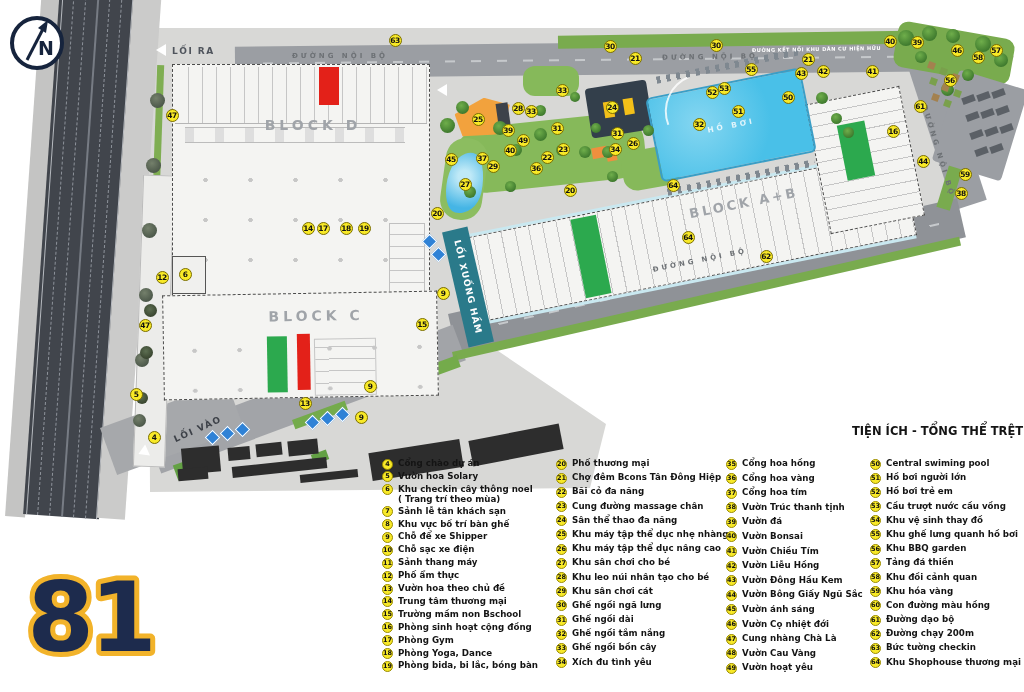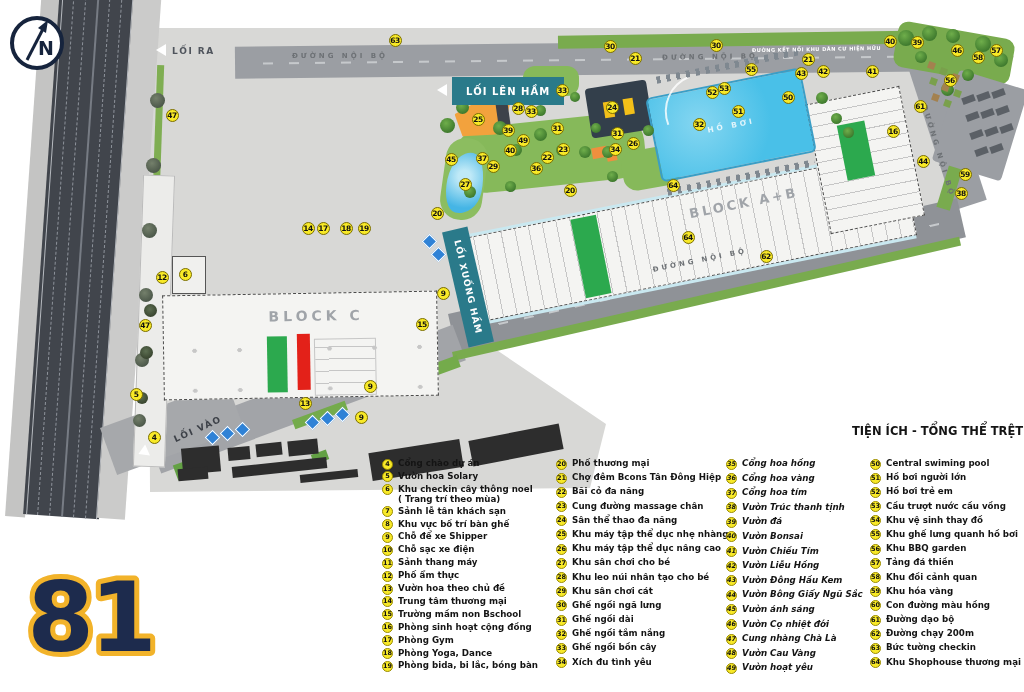--- a/index.html
+++ b/index.html
@@ -71,21 +71,21 @@
   #title-lines{left:152px;top:578px;font-size:29px;line-height:37px;font-weight:800;color:#1d2b4d;
     letter-spacing:0.5px;z-index:20;white-space:nowrap;}
   
   #legend-heading{left:852px;top:424px;font-size:11.5px;font-weight:700;color:#141414;z-index:20;white-space:nowrap;}
   .legend-col{position:absolute;top:458px;display:flex;flex-direction:column;z-index:20;}
   .lg-item{display:flex;align-items:flex-start;gap:5px;}
   .lg-circle{flex:none;width:11px;height:11px;border-radius:50%;background:#f8e927;border:1px solid #9a8b00;
     box-sizing:border-box;font-size:6.5px;line-height:9.5px;font-weight:700;text-align:center;color:#111;margin-top:0.5px;}
   .lg-label{font-size:8.7px;font-weight:700;color:#141414;line-height:1.18;white-space:pre-line;}
   #col-1 .lg-item{margin-bottom:1.4px;} #col-2 .lg-item{margin-bottom:2.7px;}
-  #col-3 .lg-item{margin-bottom:3.1px;font-style:italic;} #col-4 .lg-item{margin-bottom:2.7px;}
+  #col-3 .lg-item{margin-bottom:3.1px;} #col-4 .lg-item{margin-bottom:2.7px;}
 </style>
 </head>
 <body>
 
 <div id="stage">
 
   <div id="site-base" class="abs"></div>
 
   <div class="abs" style="left:42px;top:-12px;width:20px;height:530px;background:#c4c4c3;transform:rotate(4deg);transform-origin:50% 0;"></div>
   <div id="highway" class="abs">
@@ -112,20 +112,28 @@
   <div class="abs greenblob rot" style="left:452px;top:352px;width:520px;height:9px;background:#79ab4e;transform:rotate(-12.8deg);"></div>
   <div class="abs greenblob" style="left:151px;top:65px;width:7px;height:355px;background:#7fae52;transform:rotate(2deg);"></div>
 
   <div class="abs greenblob" style="left:455px;top:120px;width:190px;height:66px;background:#86b95a;border-radius:30px;transform:rotate(-6deg);"></div>
   <div class="abs greenblob" style="left:523px;top:66px;width:56px;height:30px;background:#86b95a;border-radius:12px;"></div>
   <div class="abs greenblob" style="left:622px;top:148px;width:58px;height:40px;background:#86b95a;border-radius:14px;transform:rotate(-10deg);"></div>
   <div class="abs greenblob" style="left:443px;top:138px;width:42px;height:82px;background:#8cbd60;border-radius:20px;transform:rotate(8deg);"></div>
 
   <div class="abs" style="left:944px;top:78px;width:72px;height:95px;background:#9b9ea3;border-radius:4px;transform:rotate(17deg);z-index:5;"></div>
 
+  <div class="abs block" style="left:172px;top:64px;width:258px;height:236px;">
+    <div class="units-h" style="left:2px;top:2px;right:2px;height:56px;border-bottom:1px solid #b5b5b5;"></div>
+    <div class="redrect" style="left:146px;top:2px;width:20px;height:38px;"></div>
+    <div class="corridor" style="left:12px;top:62px;width:220px;height:14px;"></div>
+    <div class="block-label" style="left:70px;top:52px;width:140px;text-align:center;">BLOCK D</div>
+    <div class="dots" style="left:10px;top:95px;right:10px;bottom:10px;"></div>
+    <div class="units-v" style="right:4px;bottom:4px;width:34px;height:70px;border:1px solid #c0c0c0;"></div>
+  </div>
 
   <div class="abs" style="left:138px;top:175px;width:30px;height:290px;background:#ececea;border:1px solid #bbb;transform:rotate(2deg);z-index:5;"></div>
   <div class="abs" style="left:172px;top:256px;width:32px;height:36px;background:#f0f0ee;border:1.5px solid #555;z-index:6;"></div>
 
   <div class="abs block" style="left:163px;top:293px;width:275px;height:105px;transform:rotate(-1deg);">
     <div class="block-label" style="left:105px;top:14px;">BLOCK C</div>
     <div class="greenrect" style="left:103px;top:42px;width:20px;height:56px;"></div>
     <div class="redrect" style="left:133px;top:40px;width:13px;height:56px;"></div>
     <div class="units-v" style="left:150px;top:45px;width:60px;height:55px;border:1px solid #c6c6c6;"></div>
     <div class="dots" style="left:8px;top:35px;right:8px;bottom:6px;"></div>
@@ -160,21 +168,20 @@
   </div>
   <div class="loungers" style="left:655px;top:62px;width:150px;transform:rotate(-11.3deg);"></div>
   <div class="loungers" style="left:666px;top:174px;width:150px;transform:rotate(-11.3deg);"></div>
 
   <div class="abs road-label" style="left:292px;top:52px;">ĐƯỜNG NỘI BỘ</div>
   <div class="abs road-label" style="left:662px;top:53px;transform:rotate(-1deg);">ĐƯỜNG NỘI BỘ</div>
   <div class="abs road-label rot" style="left:928px;top:104px;transform:rotate(73deg);">ĐƯỜNG NỘI BỘ</div>
   <div class="abs road-label rot" style="left:652px;top:266px;transform:rotate(-11.5deg);">ĐƯỜNG NỘI BỘ</div>
   <div class="abs" style="left:752px;top:46px;font-size:5px;font-weight:700;letter-spacing:0.5px;color:#fff;transform:rotate(-1deg);z-index:12;white-space:nowrap;">ĐƯỜNG KẾT NỐI KHU DÂN CƯ HIỆN HỮU</div>
 
-  <div class="banner" style="left:452px;top:77px;width:112px;height:28px;font-size:10px;letter-spacing:1px;">LỐI LÊN HẦM</div>
   <div class="abs arrow-left" style="left:437px;top:84px;z-index:15;"></div>
   <div class="banner" style="left:409px;top:274px;width:118px;height:26px;font-size:9px;letter-spacing:1px;transform:rotate(77deg);">LỐI XUỐNG HẦM</div>
 
   <div class="abs arrow-left" style="left:156px;top:44px;z-index:15;"></div>
   <div class="gate-label" style="left:172px;top:46px;">LỐI RA</div>
   <div class="abs arrow-left" style="left:138px;top:446px;transform:rotate(-24deg);z-index:15;"></div>
   <div class="gate-label" style="left:172px;top:424px;transform:rotate(-24deg);color:#3d4148;">LỐI VÀO</div>
 
   <svg id="compass" class="abs" width="58" height="58" viewBox="0 0 58 58">
     <circle cx="29" cy="29" r="25" fill="#fff" stroke="#16243d" stroke-width="4"></circle>

